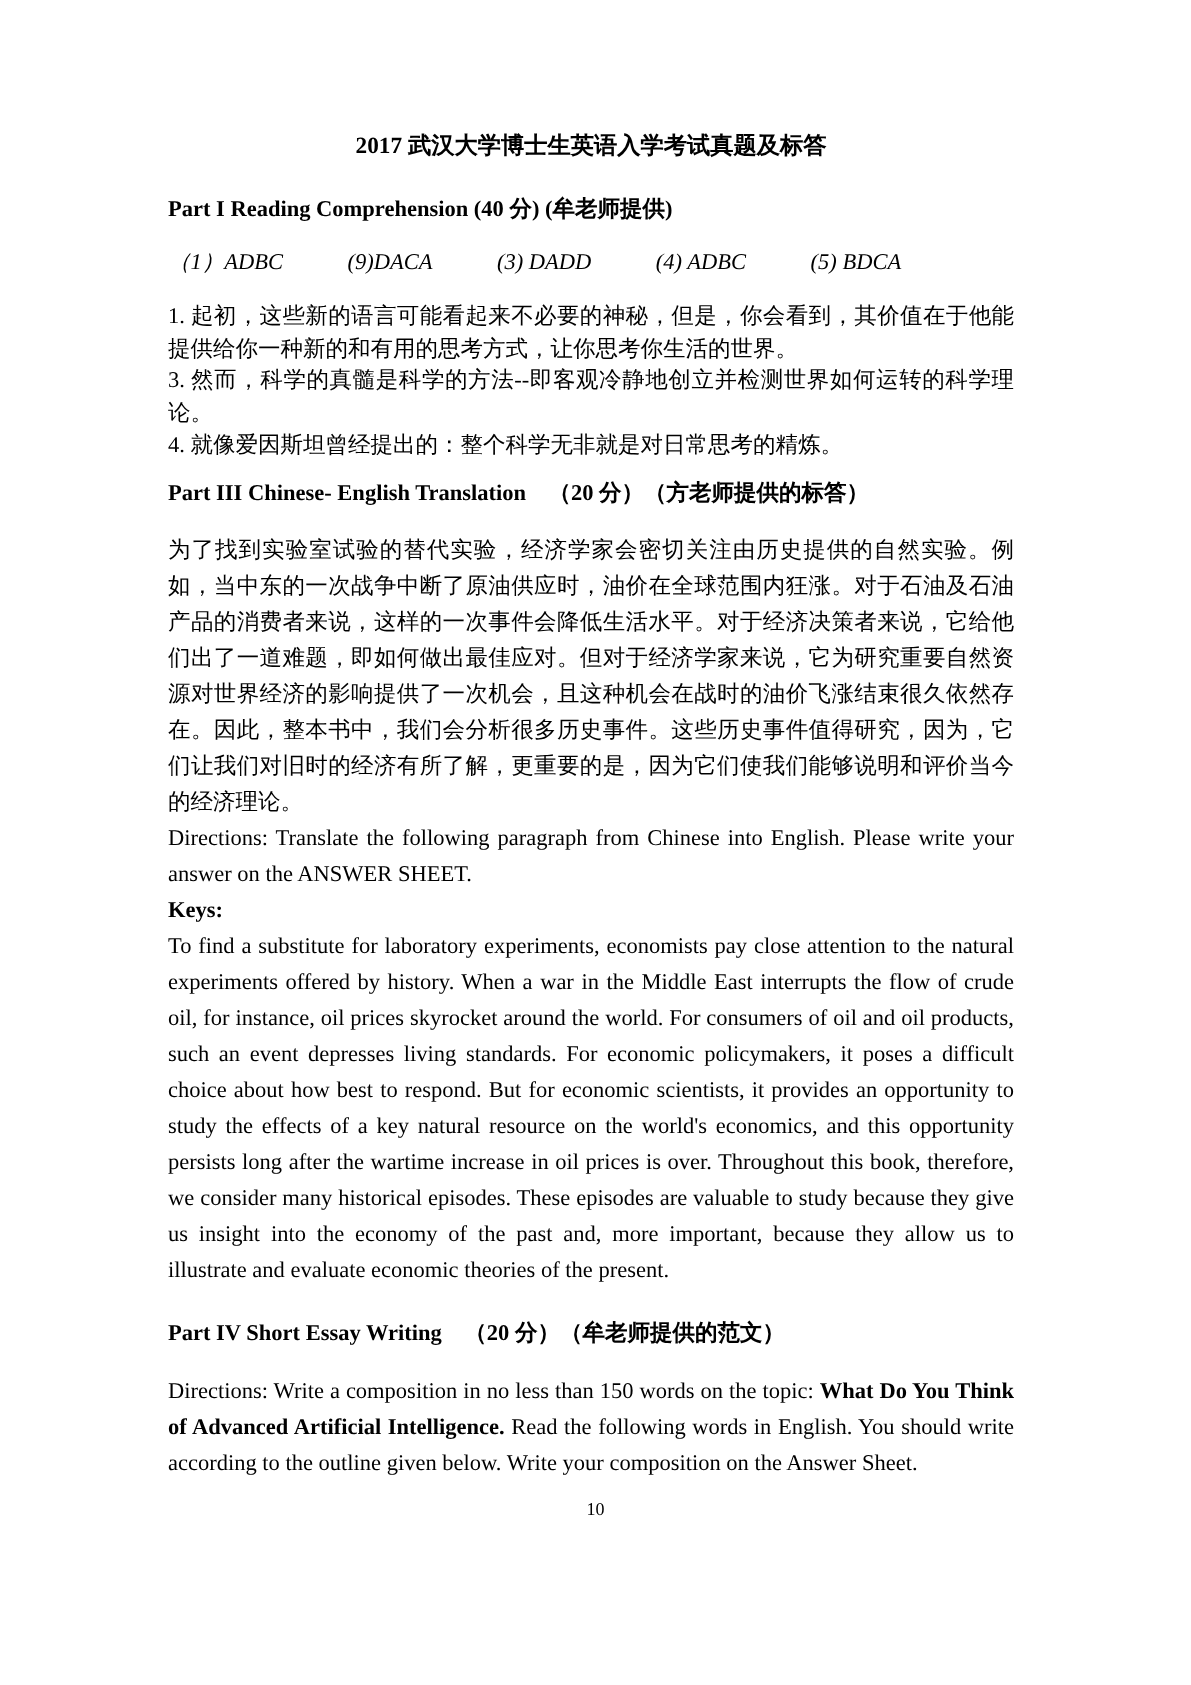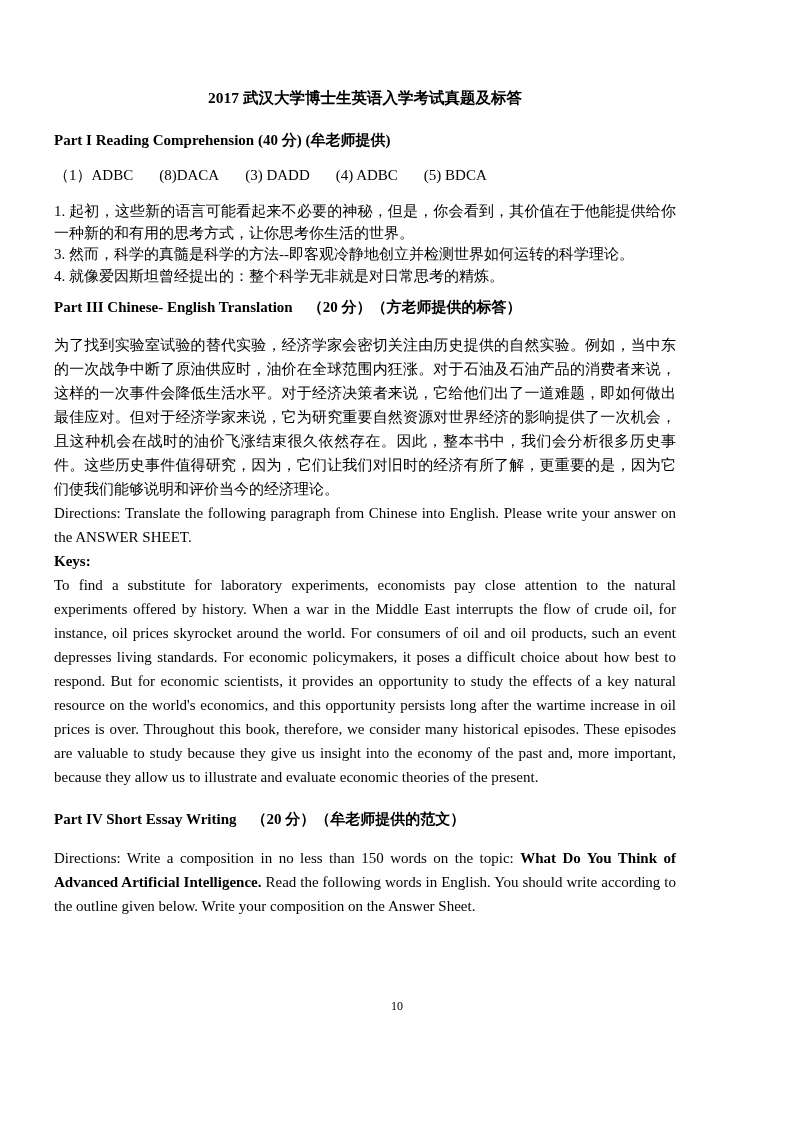--- a/index.html
+++ b/index.html
@@ -3,44 +3,45 @@
 <meta charset="utf-8">
 <style>
   html, body { margin: 0; padding: 0; background: #ffffff; }
   .page {
     position: relative;
     width: 794px;
     height: 1123px;
     margin: 0 auto;
     background: #ffffff;
     box-sizing: border-box;
-    padding: 88px 118px 0 54px;
+    padding: 88px 118px 0 112px;
     font-family: "Liberation Serif", "DejaVu Serif", serif;
     color: #000000;
     font-size: 15px;
   }
   .doc-title {
     text-align: center;
     font-weight: bold;
     font-size: 15.5px;
     margin: 0 0 22px 0;
     line-height: 20px;
   }
   .part-heading {
     font-weight: bold;
     font-size: 15px;
     margin: 0 0 15px 0;
     line-height: 20px;
   }
   .answers-row {
     display: flex;
-    gap: 26px;
+    gap: 43px;
     margin: 0 0 16px 0;
     line-height: 20px;
     white-space: nowrap;
+    font-style: italic;
   }
   .para {
     margin: 0;
     text-align: justify;
     line-height: 24px;
   }
   .para-cn2 { line-height: 21.5px; }
   .para-cn3 { line-height: 24px; }
   .keys-label {
     font-weight: bold;
@@ -66,21 +67,21 @@
 <body>
 
 <div class="page">
 
   <h1 class="doc-title">2017 武汉大学博士生英语入学考试真题及标答</h1>
 
   <div class="section sec1">
     <h2 class="part-heading">Part I Reading Comprehension (40 分) (牟老师提供)</h2>
     <div class="answers-row">
       <span>（1）ADBC</span>
-      <span>(8)DACA</span>
+      <span>(9)DACA</span>
       <span>(3) DADD</span>
       <span>(4) ADBC</span>
       <span>(5) BDCA</span>
     </div>
   </div>
 
   <div class="section sec2">
     <p class="para para-cn2">1. 起初，这些新的语言可能看起来不必要的神秘，但是，你会看到，其价值在于他能提供给你一种新的和有用的思考方式，让你思考你生活的世界。</p>
     <p class="para para-cn2">3. 然而，科学的真髓是科学的方法--即客观冷静地创立并检测世界如何运转的科学理论。</p>
     <p class="para para-cn2">4. 就像爱因斯坦曾经提出的：整个科学无非就是对日常思考的精炼。</p>

